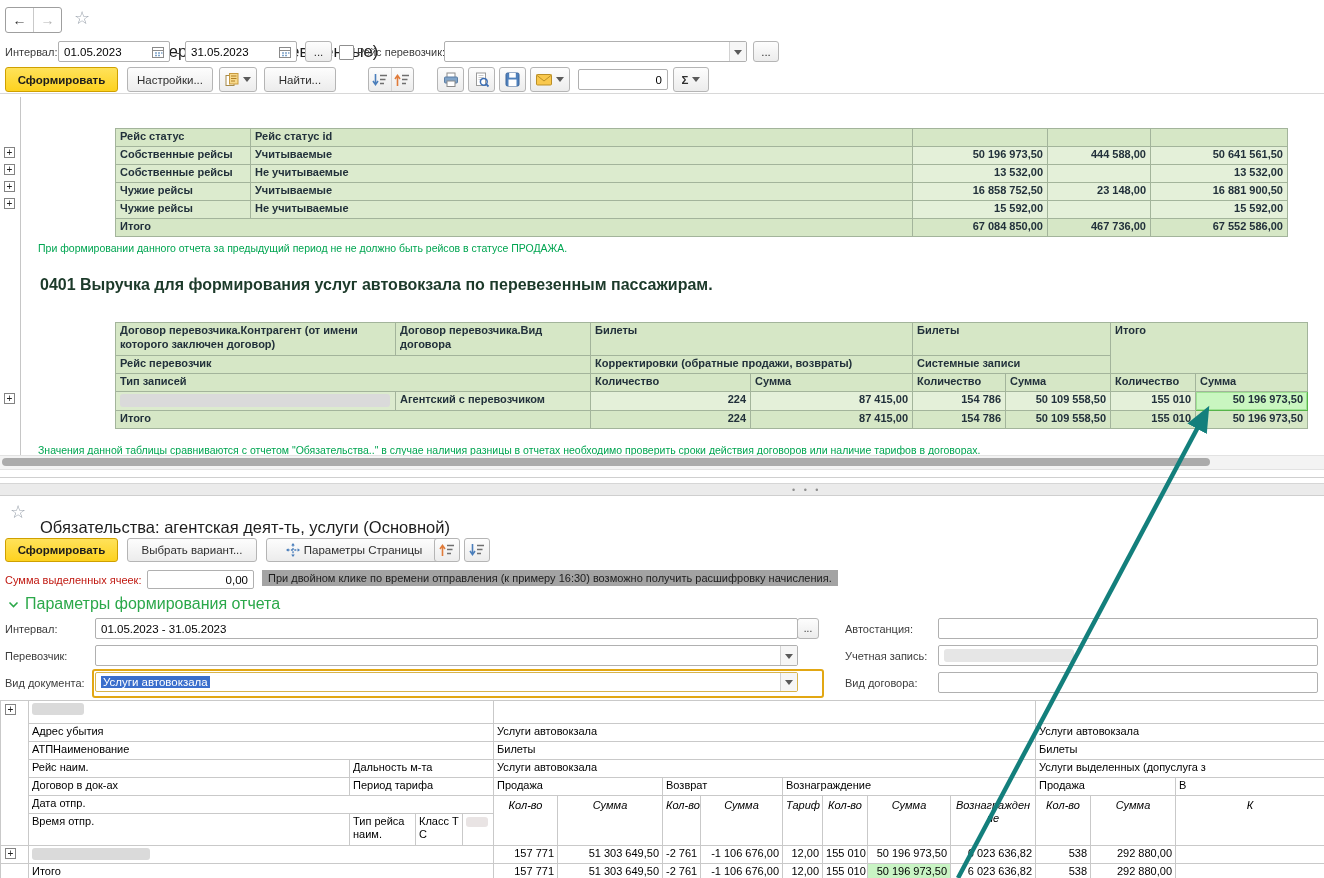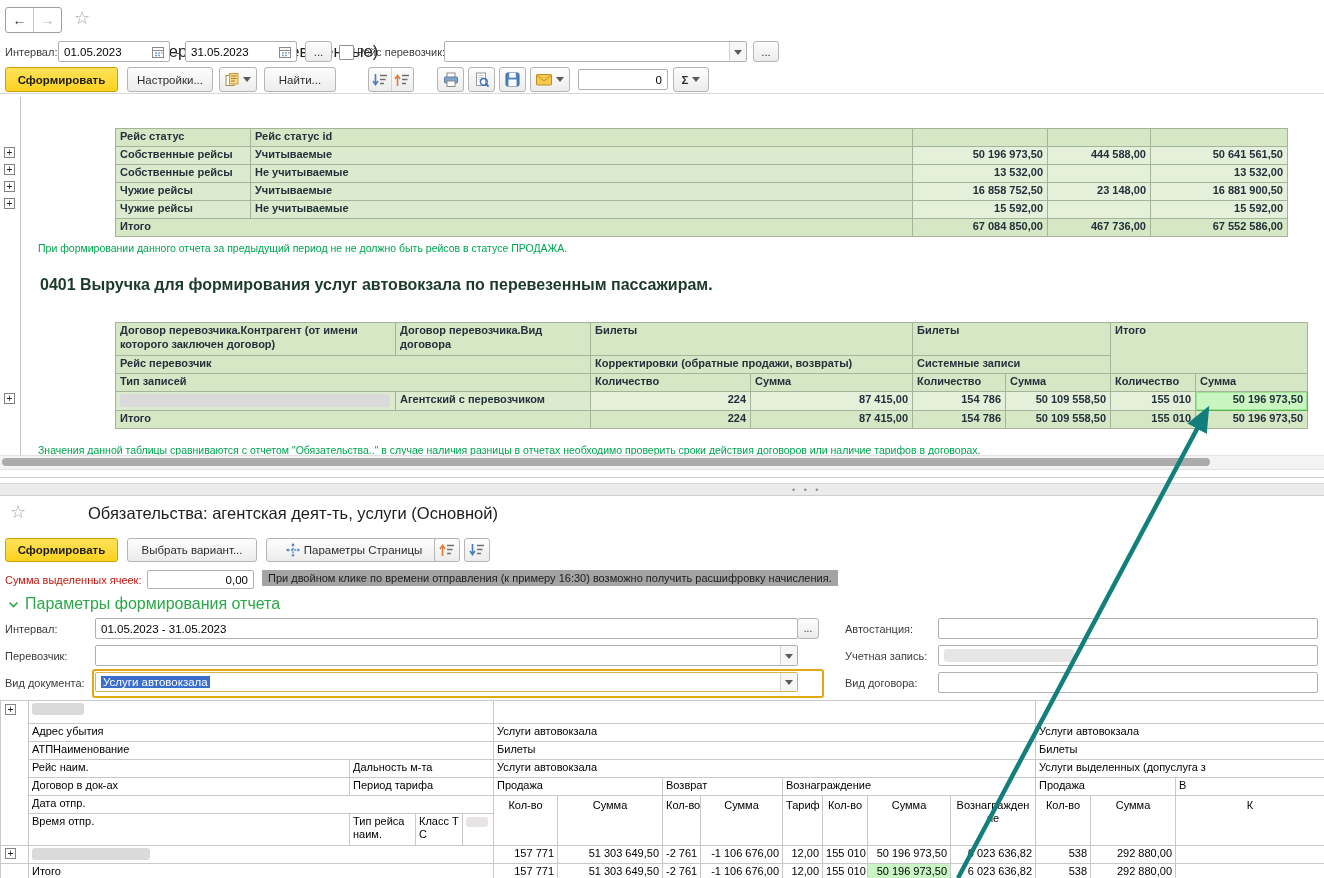--- a/index.html
+++ b/index.html
@@ -34,21 +34,21 @@
   .gtable td{border:1px solid #a3b49b;background:#dcebce;font-size:11px;font-weight:700;color:#22313b;
              padding:1px 4px;overflow:hidden;white-space:nowrap;height:15px;vertical-align:top;}
   .gtable td.num{text-align:right;background:#e4f0d9;}
   .gtable tr.hdr td{background:#d6e7c6;}
   .gtable td.wrap{white-space:normal;line-height:1.25;}
   .gtable td.hl{background:#c9f6c0;border:1px solid #56b44a;box-shadow:inset 0 0 0 1px #9fe394;}
 
   
   .btable td{border:1px solid #c9c9c9;background:#fff;font-size:11px;color:#000;
              padding:1px 3px;overflow:hidden;white-space:nowrap;height:15px;vertical-align:top;}
-  .btable td.c{text-align:center;vertical-align:top;padding-top:3px;}
+  .btable td.c{text-align:center;vertical-align:top;padding-top:3px;font-style:italic;}
   .btable td.num{text-align:right;}
   .btable td.wrap{white-space:normal;word-break:break-all;line-height:1.2;}
   .btable td.hl2{background:#c9f4c4;}
   .btable tr.r22 td{height:20px;}
   .btable tr.r31 td{height:29px;}
   .btable td.expcol{background:#fff;}
 
   
   .icon{display:inline-flex;align-items:center;justify-content:center;}
   .hint{background:#a3a3a3;font-size:11px;color:#1c1c1c;padding:2px 6px;white-space:nowrap;}
@@ -316,21 +316,21 @@
   </section>
 
   <div class="hline" style="left:0;top:477px;width:1324px;background:#cfcfcf;"></div>
   <div class="abs splitbar" style="left:0;top:483px;width:1324px;height:11px;">
     <span class="splitdots" style="left:792px;top:2px;">• • •</span>
   </div>
 
   <section class="abs" style="left:0;top:494px;width:1324px;height:384px;">
 
     <div class="abs star" style="left:10px;top:9px;">☆</div>
-    <div class="abs wtitle" style="left:40px;top:10px;margin-left:48px;">Обязательства: агентская деят-ть, услуги (Основной)</div>
+    <div class="abs wtitle" style="left:40px;top:24px;">Обязательства: агентская деят-ть, услуги (Основной)</div>
 
     <div class="abs btn btn-yellow" style="left:5px;top:44px;width:113px;height:24px;">Сформировать</div>
     <div class="abs btn" style="left:127px;top:44px;width:130px;height:24px;">Выбрать вариант...</div>
     <div class="abs btn" style="left:266px;top:44px;width:176px;height:24px;">
       <span class="icon">
         <svg width="14" height="14" viewBox="0 0 14 14">
             <path d="M7 1.5v11M1.5 7h11" stroke="#4a7ebb" stroke-width="1.3" stroke-dasharray="2 1.4"></path>
             <path d="M7 0l1.8 2.4H5.2zM7 14l1.8-2.4H5.2zM0 7l2.4-1.8v3.6zM14 7l-2.4-1.8v3.6z" fill="#4a7ebb"></path>
           </svg>
       </span>

